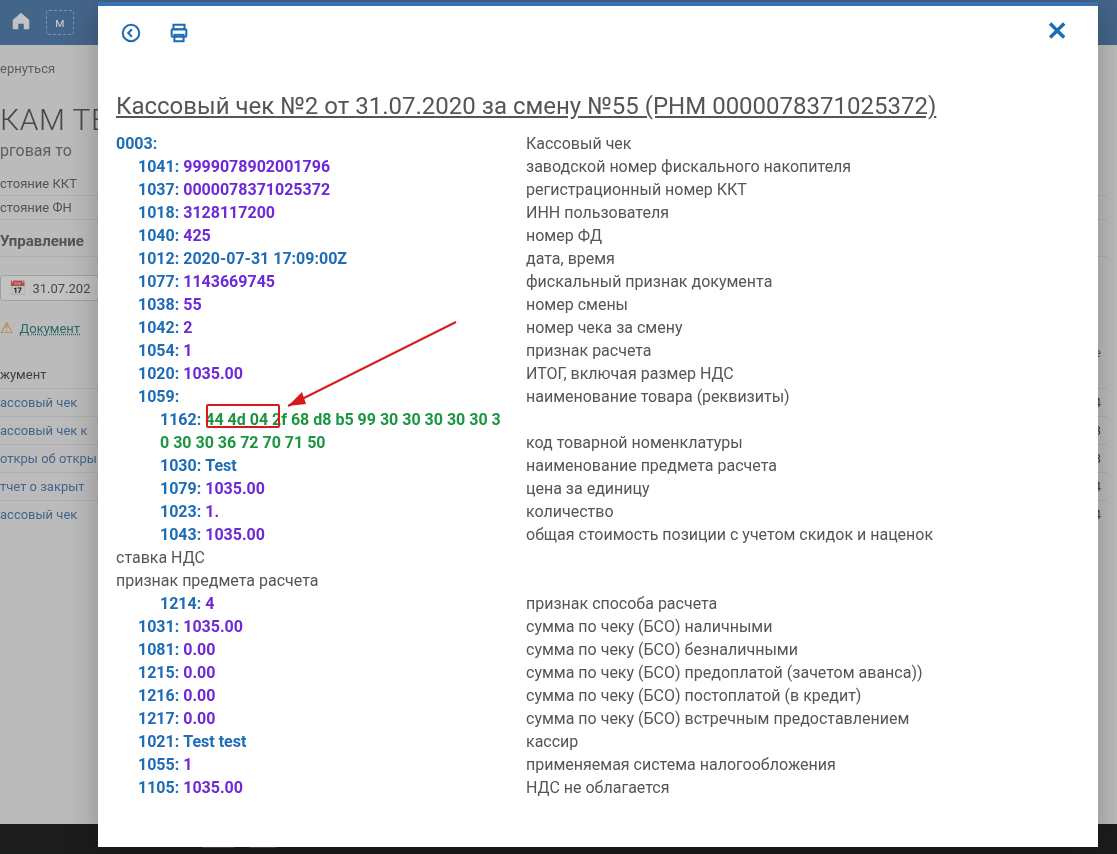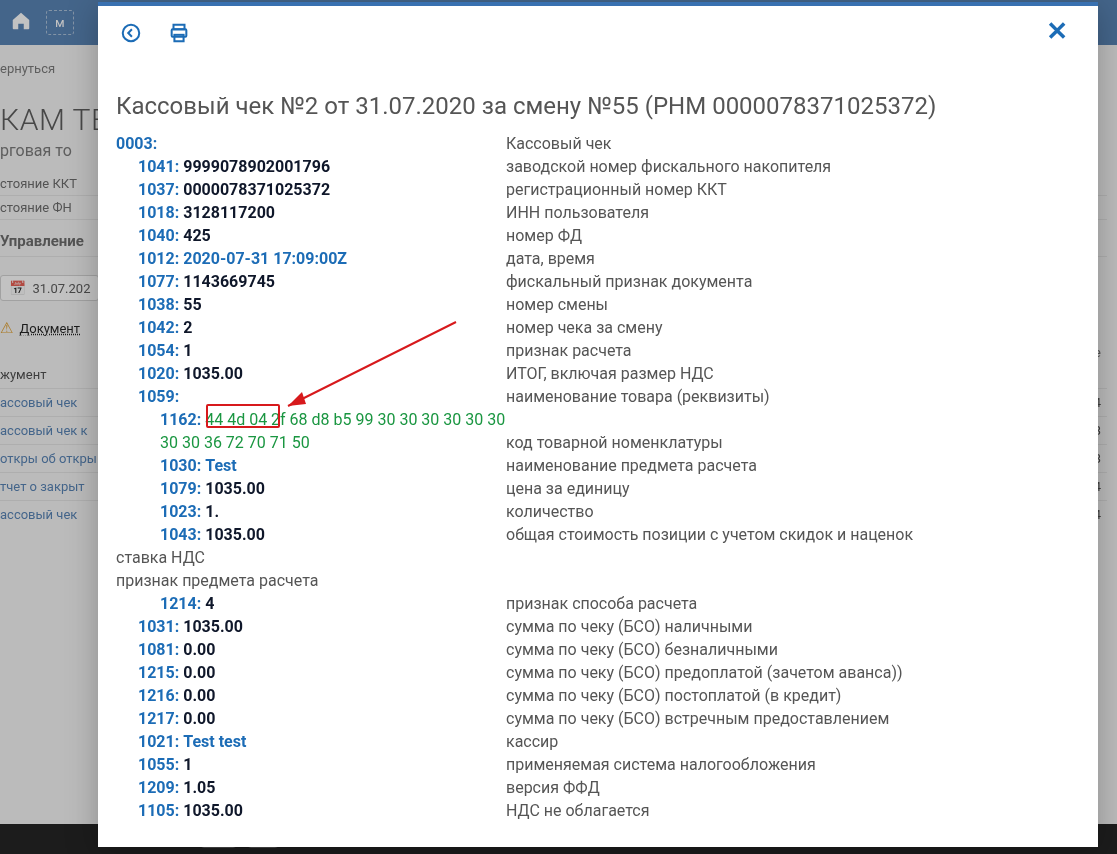--- a/index.html
+++ b/index.html
@@ -56,21 +56,21 @@
   .bg-manage { font-weight:700; padding:12px 0 6px 0; font-size:15px;}
   .bg-date-wrap { padding:18px 0 10px 0;}
   .bg-date {
     display:inline-flex; align-items:center; gap:6px;
     border:1px solid #ccc; background:#fff; padding:4px 8px;
     font-size:13px; color:#444; border-radius:3px;
   }
   .bg-date .cal { color:#c0392b; font-size:14px; }
   .bg-doc-link-wrap { padding:8px 0; display:flex; align-items:center; gap:6px;}
   .bg-doc-icon { color:#e39100; font-size:15px;}
-  .bg-doc-link { color:#000000; text-decoration:underline dotted; font-size:13px;}
+  .bg-doc-link { color:#0f766e; text-decoration:underline dotted; font-size:13px;}
   .bg-right-cell { position:absolute; right:6px; font-size:13px;}
   .bg-table-hdr { font-size:13px; color:#333; padding:22px 0 6px 0;}
   .bg-table .row { padding:6px 0; border-top:1px solid #e0e0e0; color:#3971b1; font-size:13px; position:relative;}
   .bg-table .row .val { color:#333;}
   .bg-footer {
     position:absolute; bottom:0; left:0; right:0; height:30px;
     background:#000; display:flex; align-items:center; gap:10px; padding:0 200px;
   }
   .store-badge { background:#000; border:1px solid #444; color:#fff; font-size:9px; padding:3px 14px; border-radius:4px;}
 
@@ -87,33 +87,33 @@
     padding: 12px 30px 18px 18px;
     overflow: hidden;
   }
   .modal-top {
     display:flex; align-items:center; gap:18px; padding-bottom:10px; position:relative;
     min-height:38px;
   }
   .icon-btn { width:30px; height:30px; display:flex; align-items:center; justify-content:center; cursor:pointer; }
   .icon-btn svg { width:22px; height:22px; fill:none; stroke:#1c6cb6; stroke-width:2.2; }
   .close-btn { position:absolute; right:0; top:0; font-size:26px; color:#1c6cb6; font-weight:700; cursor:pointer; line-height:1;}
-  .modal-title { font-size:24px; color:#555; font-weight:400; padding:34px 0 12px 0;}
+  .modal-title { font-size:24px; color:#555; font-weight:400; padding:34px 0 12px 0;text-decoration:underline;}
   .receipt { padding-left:0; font-size:16px; line-height:23px; position:relative;}
-  .field-row { display:flex; }
+  .field-row { display:flex;gap:20px; }
   .left-col { width:390px; flex:none; }
   .right-col { flex:1; color:#555; font-weight:400; }
   .lbl { color:#1c6cb6; font-weight:700; display:inline; }
-  .val-green { color:#0f172a; font-weight:700; }
+  .val-green { color:#6d28d9; font-weight:700; }
   .val-blue  { color:#1c6cb6; font-weight:700; }
   
   .ind0 { padding-left:0; }
   .ind1 { padding-left:22px; }
   .ind2 { padding-left:44px; }
-  .hex-wrap { color:#1a9641; font-weight:400; word-break:break-all; }
+  .hex-wrap { color:#1a9641; font-weight:700; word-break:break-all; }
   .hex-box {
     position:absolute;
     border:2px solid #d7191c;
     border-radius:2px;
     pointer-events:none;
   }
   .arrow {
     position:absolute; pointer-events:none;
   }
   .arrow line { stroke:#d7191c; stroke-width:2; }
@@ -289,24 +289,20 @@
       </div>
       <div class="field-row">
         <div class="left-col ind1"><span class="lbl">1021:</span> <span class="val-blue">Test test</span></div>
         <div class="right-col">кассир</div>
       </div>
       <div class="field-row">
         <div class="left-col ind1"><span class="lbl">1055:</span> <span class="val-green">1</span></div>
         <div class="right-col">применяемая система налогообложения</div>
       </div>
       <div class="field-row">
-        <div class="left-col ind1"><span class="lbl">1209:</span> <span class="val-green">1.05</span></div>
-        <div class="right-col">версия ФФД</div>
-      </div>
-      <div class="field-row">
         <div class="left-col ind1"><span class="lbl">1105:</span> <span class="val-green">1035.00</span></div>
         <div class="right-col">НДС не облагается</div>
       </div>
       <div class="hex-box" style="left:90px; top:272px; width:74px; height:24px;"></div>
     <svg class="arrow" style="left:150px; top:182px;" width="200" height="110">
       <line x1="190" y1="8" x2="22" y2="92"></line>
       <polygon points="22,92 36,78 40,90"></polygon>
     </svg>
   </div>
 </div>

